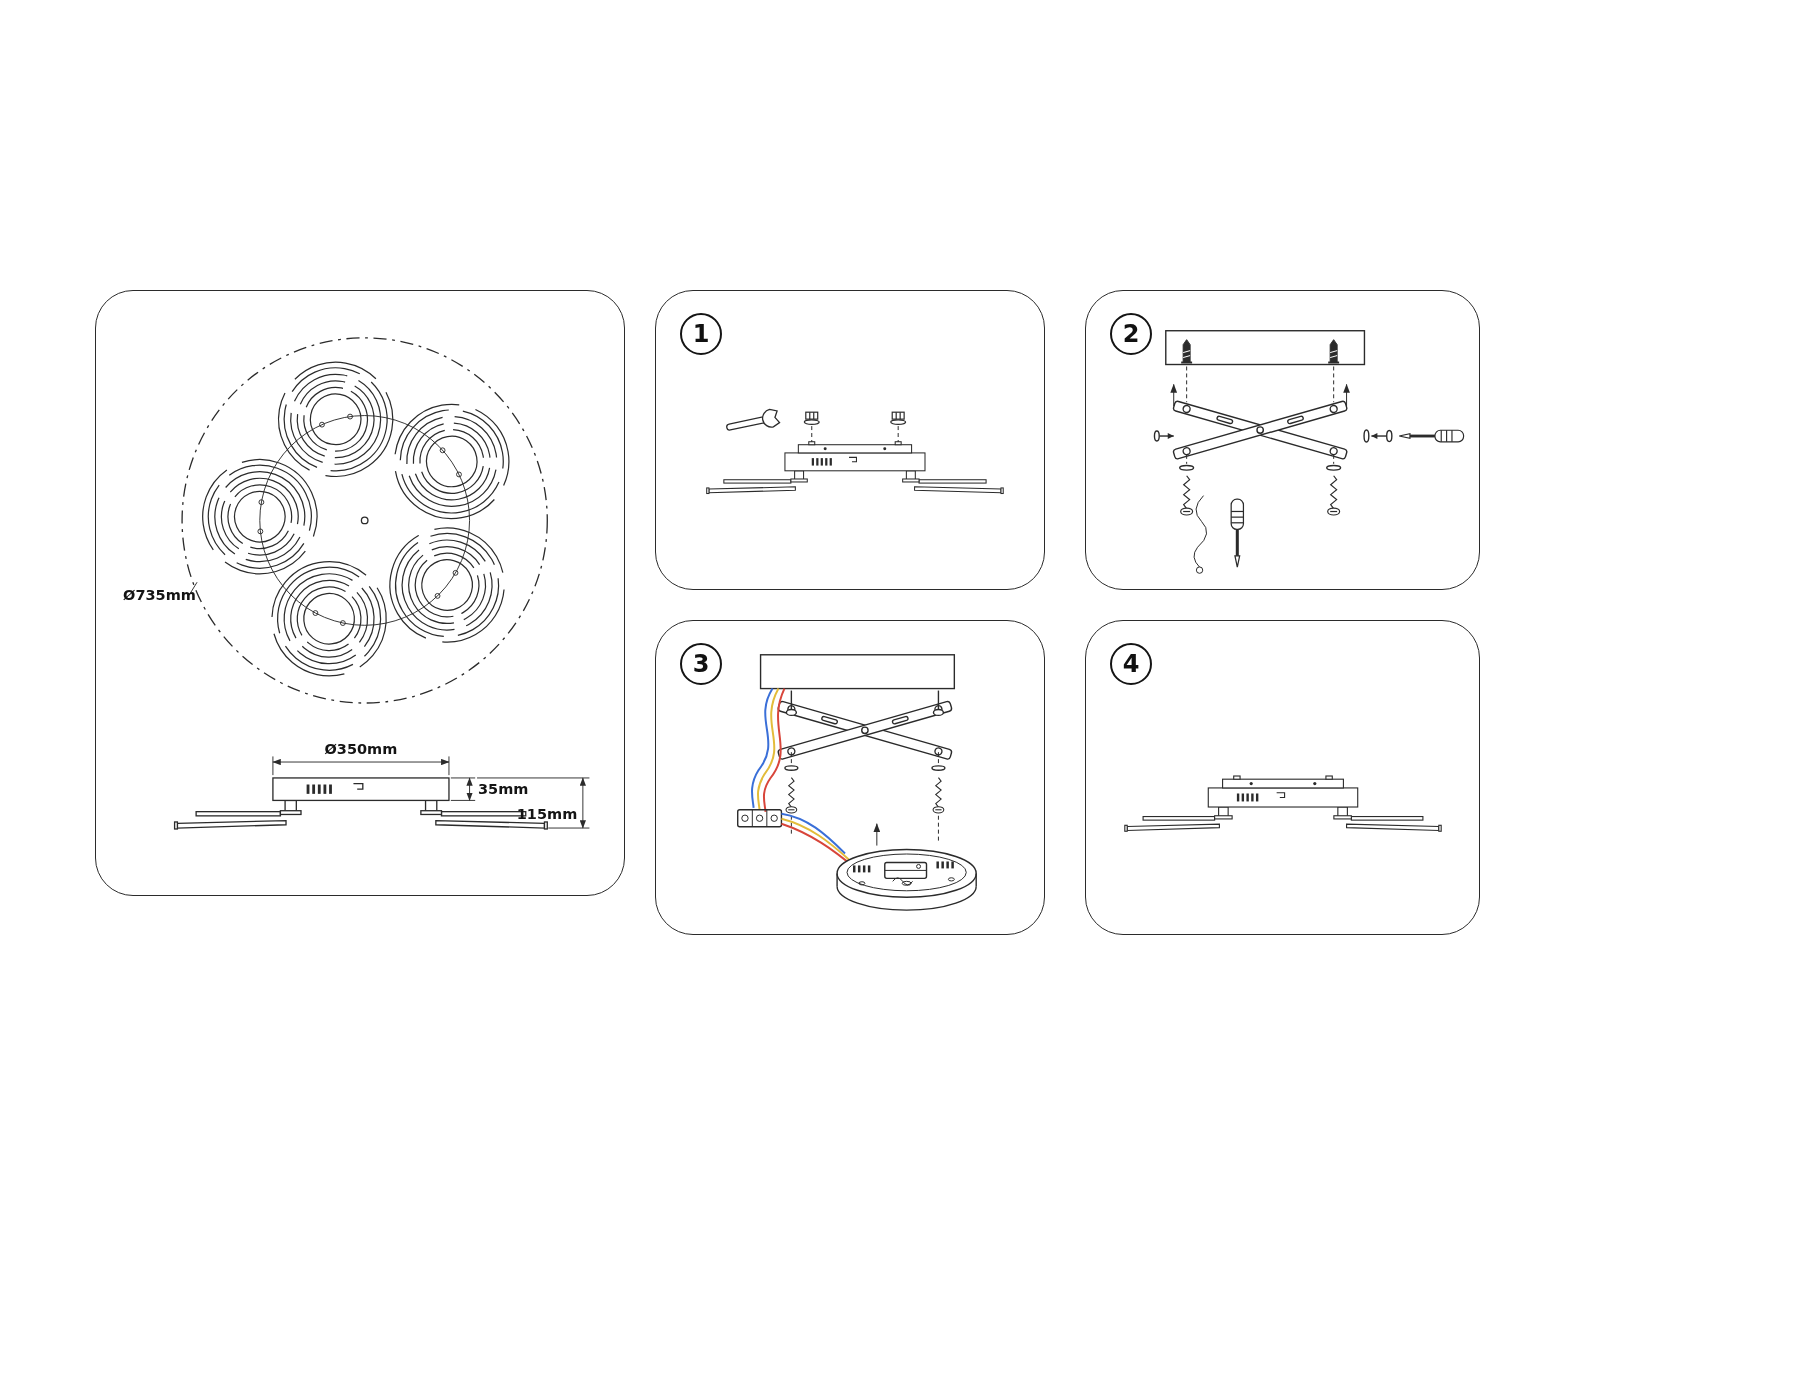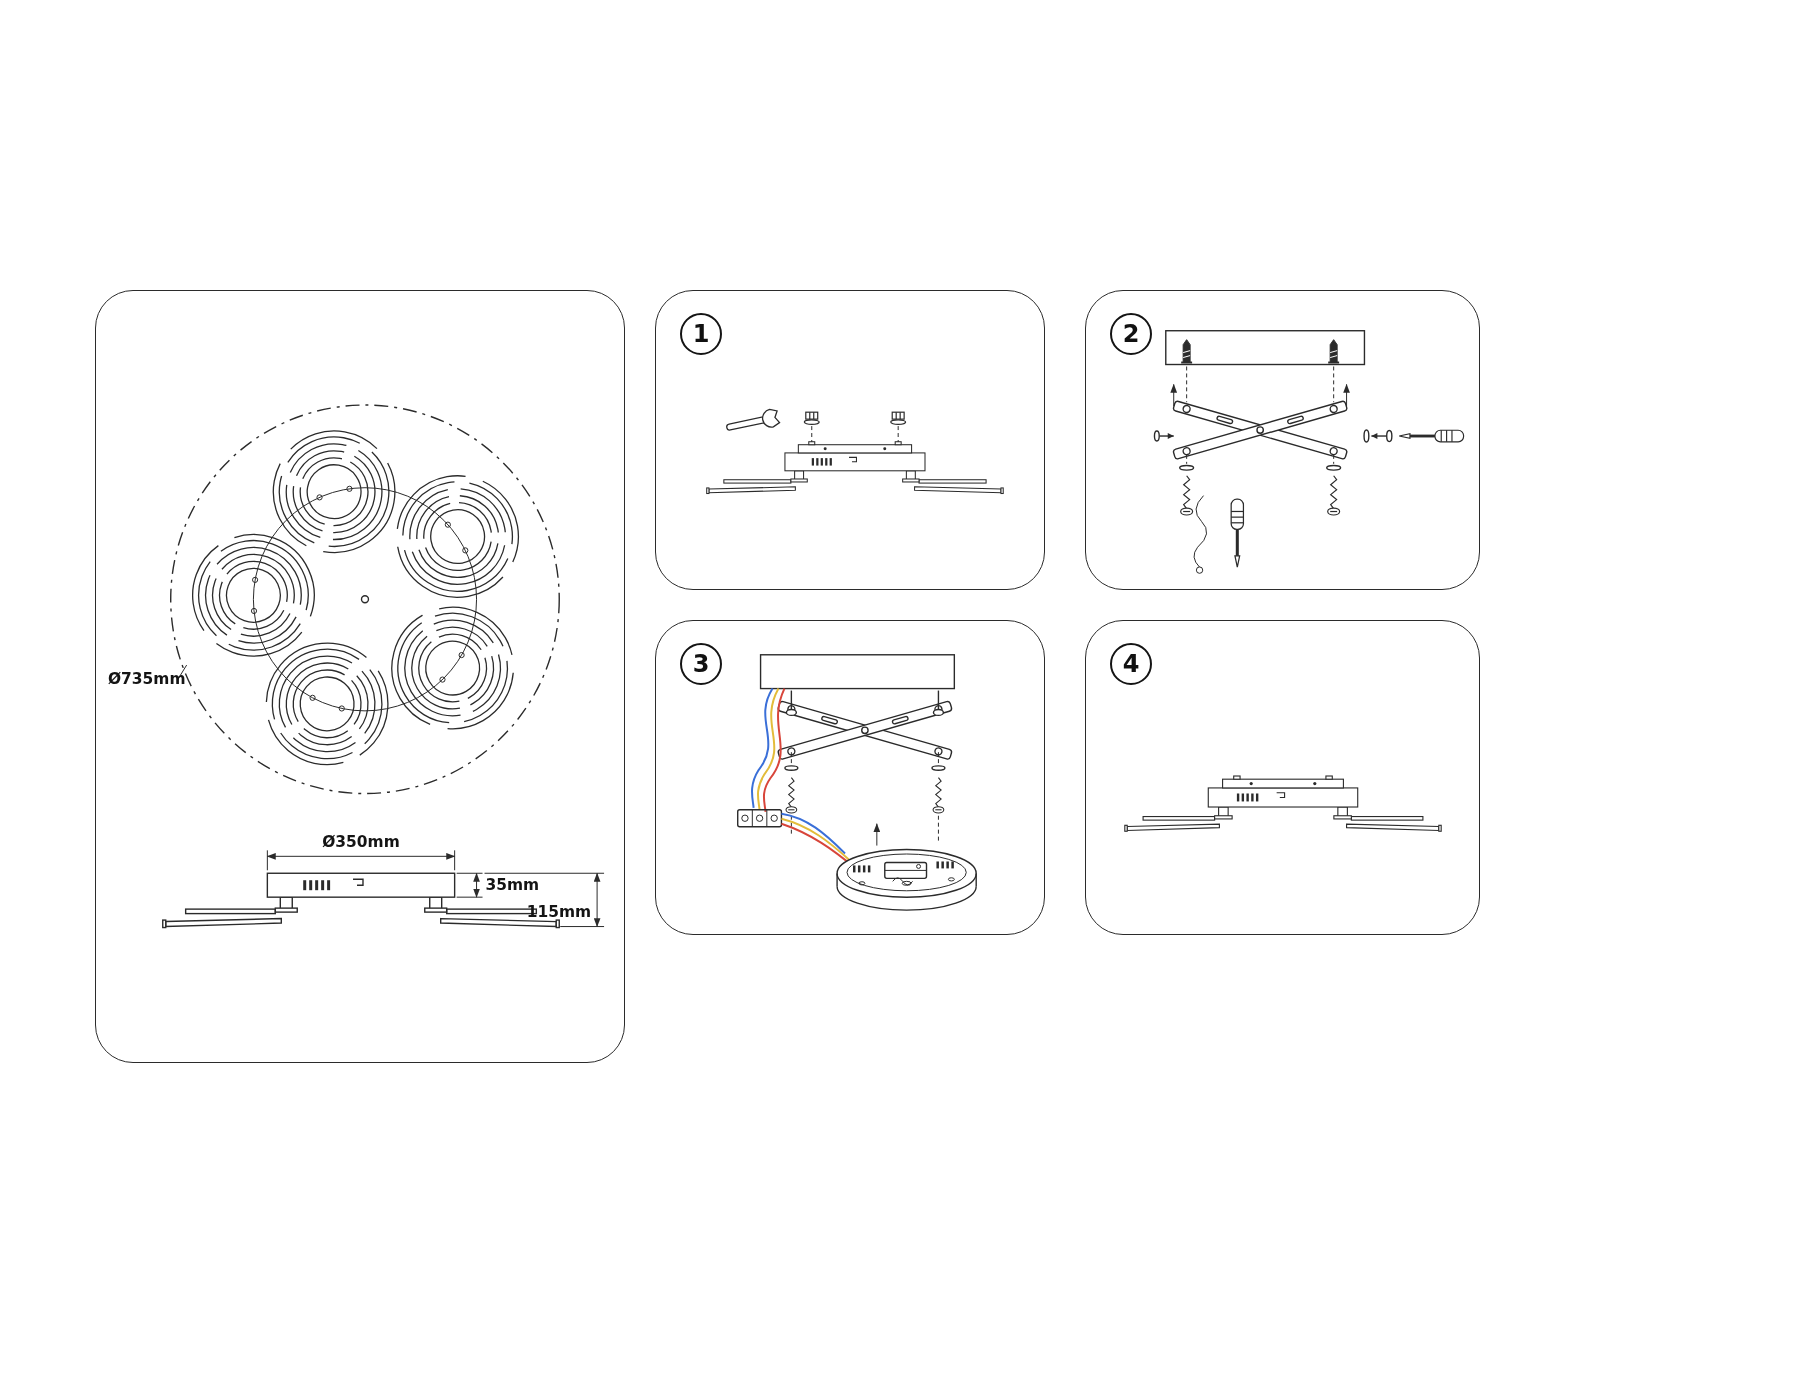--- a/index.html
+++ b/index.html
@@ -1,19 +1,19 @@
 <!DOCTYPE html>
 <html><head>
 <meta charset="utf-8">
 <style>
   * { margin:0; padding:0; box-sizing:border-box; }
   html,body { width:1800px; height:1400px; background:#ffffff; font-family:"DejaVu Sans", sans-serif; }
   .sheet { position:relative; width:1800px; height:1400px; background:#fff; overflow:hidden; }
   .panel { position:absolute; border:1.7px solid #2b2b2b; border-radius:38px; background:#fff; }
-  .p-dim { left:95px;  top:290px; width:530px; height:773px; }
+  .p-dim { left:95px;  top:290px; width:530px; height:606px; }
   .p-s1  { left:655px; top:290px; width:390px; height:300px; }
   .p-s2  { left:1085px;top:290px; width:395px; height:300px; }
   .p-s3  { left:655px; top:620px; width:390px; height:315px; }
   .p-s4  { left:1085px;top:620px; width:395px; height:315px; }
   .panel svg.art { position:absolute; left:0; top:0; width:100%; height:100%; }
   .step-badge { position:absolute; left:24px; top:22px; width:42px; height:42px;
     border:2.4px solid #141414; border-radius:50%; display:flex; align-items:center;
     justify-content:center; font-size:24px; font-weight:bold; color:#111; background:#fff; z-index:2; }
   .ln  { fill:none; stroke:#2b2b2b; stroke-width:1.4; }
   .thin{ fill:none; stroke:#2b2b2b; stroke-width:1; }

